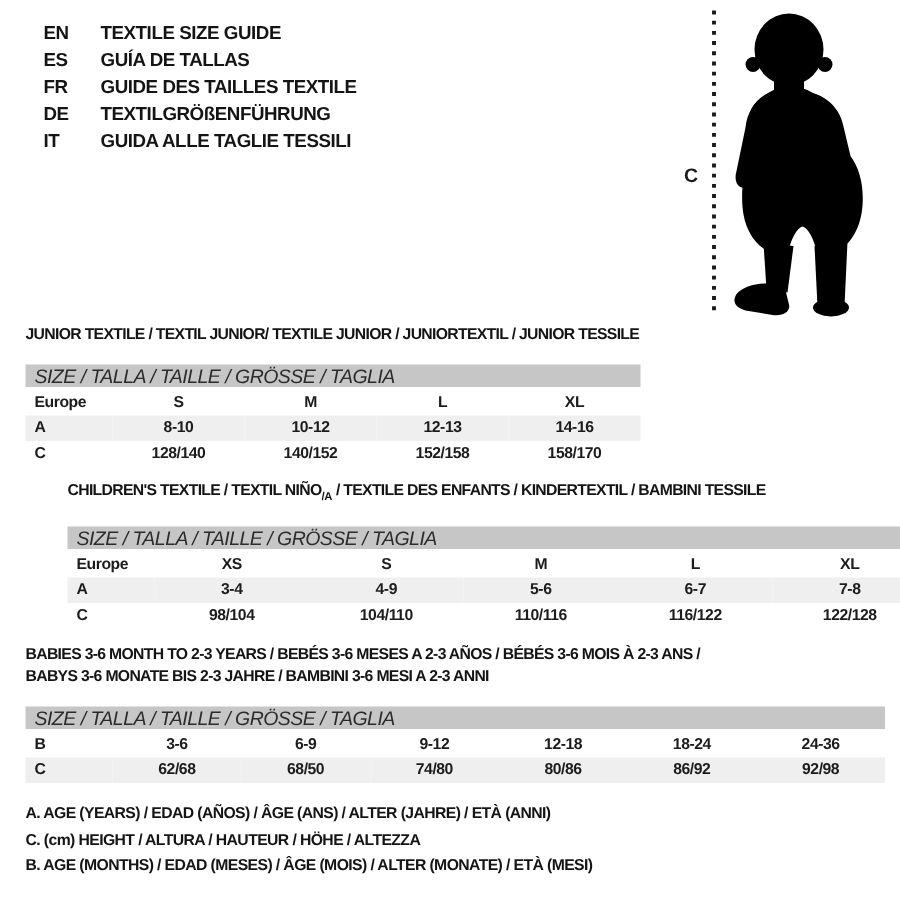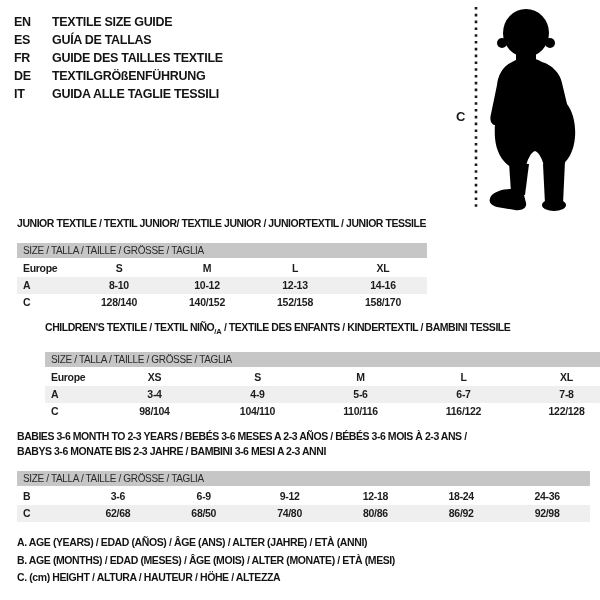--- a/index.html
+++ b/index.html
@@ -5,43 +5,43 @@
   * { margin:0; padding:0; box-sizing:border-box; }
   html,body { background:#fff; }
   body {
     width:600px; height:600px;
     font-family:"Liberation Sans", sans-serif;
     color:var(--text,#141414);
   }
   .page { position:relative; width:600px; height:600px; background:#fff; overflow:hidden; }
 
   
-  .lang-block { position:absolute; top:13px; left:14px; }
+  .lang-block { position:absolute; top:13px; left:29px; }
   .lang-row { display:flex; font-weight:bold; font-size:12.5px; line-height:18px; letter-spacing:-0.3px; }
   .lang-code { width:38px; }
 
   
   .figure { position:absolute; top:2px; left:440px; width:160px; height:212px; }
 
   
   section { position:absolute; left:17px; }
   #sec-junior   { top:216px; width:410px; }
   #sec-children { top:320px; width:573px;margin-left:28px; }
   #sec-babies   { top:429px; width:573px; }
   .sec-title { font-size:10.5px; font-weight:bold; letter-spacing:-0.45px; line-height:14px; margin-bottom:13px; white-space:nowrap; }
   #sec-babies .sec-title { line-height:15px; margin-bottom:12px; }
   .sub { font-size:7.5px; vertical-align:sub; letter-spacing:-0.2px; }
 
   
   table.size-table { border-collapse:collapse; table-layout:fixed; width:100%; }
   .size-table th {
     background:var(--table-header-bg,#c6c6c6);
-    font-weight:normal; font-size:10px; letter-spacing:-0.35px;
+    font-weight:normal; font-size:13px; letter-spacing:-0.35px;
     text-align:left; padding:0 0 0 6px; height:15px; line-height:15px;
-    border-bottom:2px solid #fff; color:#2b2b2b;
+    border-bottom:2px solid #fff; color:#2b2b2b;font-style:italic;
   }
   .size-table td { font-size:10.5px; letter-spacing:-0.3px; height:17px; line-height:17px; text-align:center; padding:0; color:#1c1c1c;font-weight:bold; }
   .size-table td.lbl { text-align:left; padding-left:6px; }
   .size-table tr.alt { background:var(--row-alt-bg,#efefef); }
 
   
   .notes { position:absolute; top:534px; left:17px; }
   .notes p { font-size:10.5px; font-weight:bold; letter-spacing:-0.4px; line-height:17.5px; white-space:nowrap; }
 </style>
 </head>
@@ -214,17 +214,17 @@
           <td>80/86</td>
           <td>86/92</td>
           <td>92/98</td>
         </tr>
       </tbody>
     </table>
   </section>
 
   <div class="notes">
     <p>A. AGE (YEARS) / EDAD (AÑOS) / ÂGE (ANS) / ALTER (JAHRE) / ETÀ (ANNI)</p>
+    <p>C. (cm) HEIGHT / ALTURA / HAUTEUR / HÖHE / ALTEZZA</p>
     <p>B. AGE (MONTHS) / EDAD (MESES) / ÂGE (MOIS) / ALTER (MONATE) / ETÀ (MESI)</p>
-    <p>C. (cm) HEIGHT / ALTURA / HAUTEUR / HÖHE / ALTEZZA</p>
   </div>
 
 </div>
 
 </body></html>

